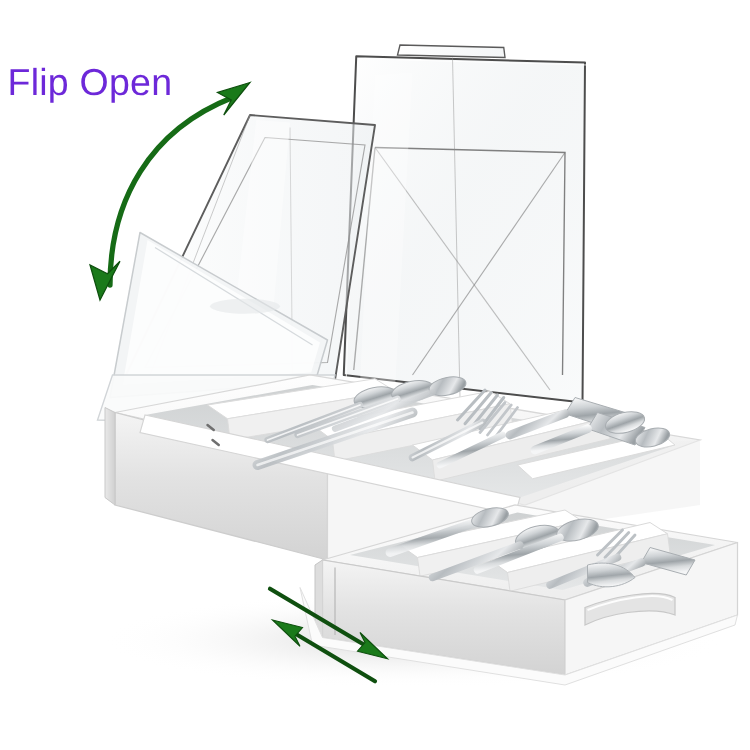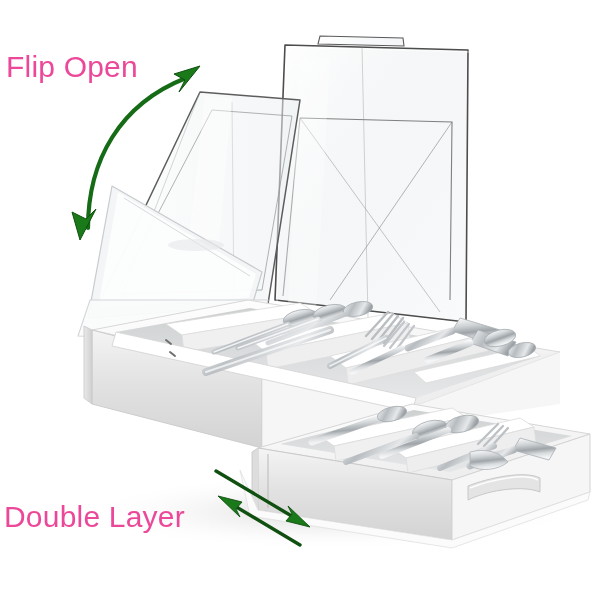--- a/index.html
+++ b/index.html
@@ -6,21 +6,21 @@
   body{
     width:600px;height:600px;
     background:#ffffff;
     font-family:"Liberation Sans", sans-serif;
     overflow:hidden;
     position:relative;
   }
   #stage{position:absolute;inset:0;width:600px;height:600px;}
   .label{
     position:absolute;
-    color:#ec4899;
+    color:#6d28d9;
     font-weight:400;
     white-space:nowrap;
     letter-spacing:.2px;
   }
   #lbl-flip{left:6px;top:50px;font-size:30px;}
   #lbl-double{left:4px;top:500px;font-size:30px;}
   svg{position:absolute;left:0;top:0;}
   #product-svg{width:600px;height:600px;}
   #anno-svg{width:600px;height:600px;pointer-events:none;}
 </style>
@@ -230,15 +230,14 @@
       <path d="M216,471 L300,521" fill="none" stroke="#0f4f0f" stroke-width="3.4" stroke-linecap="round"></path>
       <path d="M310,527 L286,521 L292,514 L288,506 Z" fill="#1a7a1a" stroke="#0e4f0e" stroke-width="0.9"></path>
 
       <path d="M300,545 L228,502" fill="none" stroke="#0f4f0f" stroke-width="3.4" stroke-linecap="round"></path>
       <path d="M218,496 L242,502 L236,509 L240,517 Z" fill="#1a7a1a" stroke="#0e4f0e" stroke-width="0.9"></path>
     </g>
   </svg>
 
   <div id="lbl-flip" class="label">Flip Open</div>
 
-  <div id="lbl-double" class="label">Double Layer</div>
 
 </div>
 
 </body></html>

